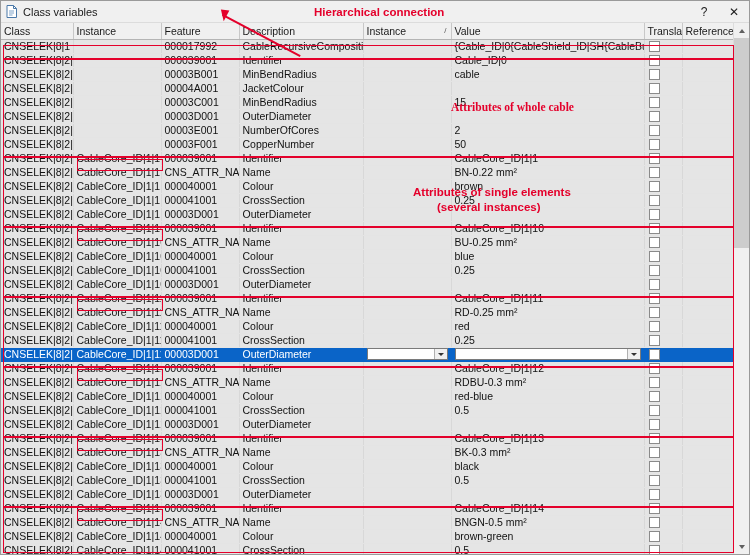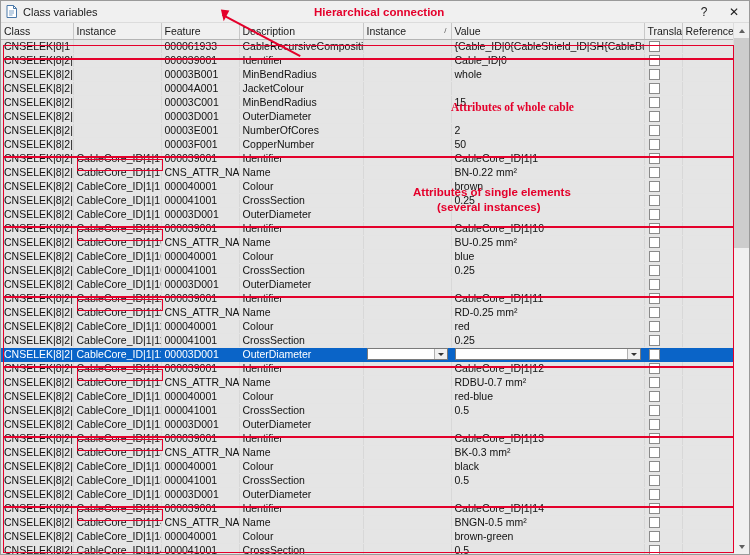--- a/index.html
+++ b/index.html
@@ -281,21 +281,21 @@
             </th>
             <th>Value</th>
             <th>Transla...</th>
             <th>Reference</th>
           </tr>
         </thead>
         <tbody id="grid-body">
             <tr>
               <td>CNSELEK|8|1</td>
               <td></td>
-              <td>000061933</td>
+              <td>000017992</td>
               <td>CableRecursiveComposition</td>
               <td></td>
               <td>{Cable_ID|0{CableShield_ID|SH{CableBundle_ID|1{CableCor...</td>
               <td class="transla-cell"><span class="chk"></span></td>
               <td></td>
             </tr>
             <tr>
               <td>CNSELEK|8|2|1</td>
               <td></td>
               <td>000039001</td>
@@ -304,21 +304,21 @@
               <td>Cable_ID|0</td>
               <td class="transla-cell"><span class="chk"></span></td>
               <td></td>
             </tr>
             <tr>
               <td>CNSELEK|8|2|1</td>
               <td></td>
               <td>00003B001</td>
               <td>MinBendRadius</td>
               <td></td>
-              <td>whole</td>
+              <td>cable</td>
               <td class="transla-cell"><span class="chk"></span></td>
               <td></td>
             </tr>
             <tr>
               <td>CNSELEK|8|2|1</td>
               <td></td>
               <td>00004A001</td>
               <td>JacketColour</td>
               <td></td>
               <td></td>
@@ -536,21 +536,21 @@
               <td>CableCore_ID|1|12</td>
               <td class="transla-cell"><span class="chk"></span></td>
               <td></td>
             </tr>
             <tr>
               <td>CNSELEK|8|2|2</td>
               <td>CableCore_ID|1|12</td>
               <td>CNS_ATTR_NAM...</td>
               <td>Name</td>
               <td></td>
-              <td>RDBU-0.7 mm²</td>
+              <td>RDBU-0.3 mm²</td>
               <td class="transla-cell"><span class="chk"></span></td>
               <td></td>
             </tr>
             <tr>
               <td>CNSELEK|8|2|2</td>
               <td>CableCore_ID|1|12</td>
               <td>000040001</td>
               <td>Colour</td>
               <td></td>
               <td>red-blue</td>

